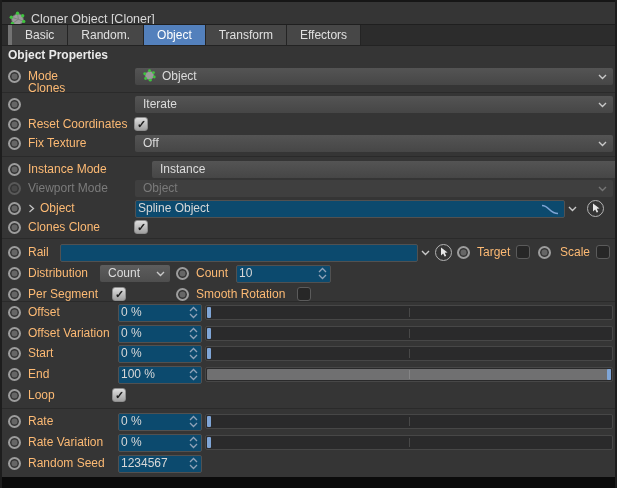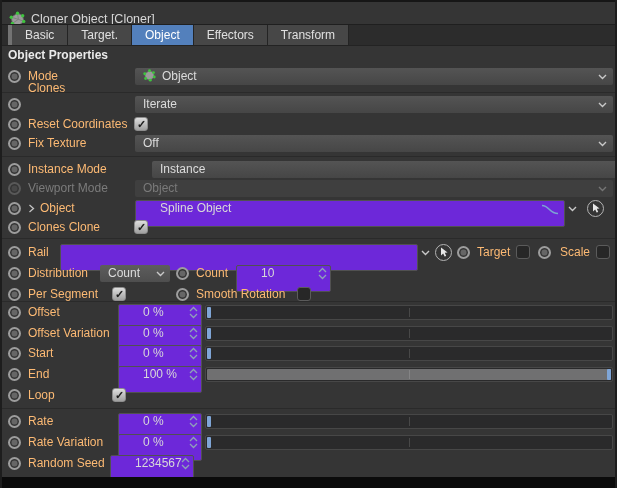--- a/index.html
+++ b/index.html
@@ -39,23 +39,23 @@
   .disc { position:absolute; color:#c4c4c4; }
 
   .dd { position:absolute; height:17px; background:linear-gradient(#545454,#464646);
         border-radius:2px; font-size:12px; color:#dcdcdc; line-height:17px;
         padding-left:8px; box-sizing:border-box; }
   .dd.dim { background:#3f3f3f; color:#7a7a7a; }
   .dd .dd-label { display:inline-block; vertical-align:top; }
   .chev { position:absolute; color:#c9c9c9; }
   .dd.dim .chev, .chev.dim { color:#767676; }
 
-  .input { position:absolute; height:27px; background:#6d28d9; border:1px solid #515151;
+  .input { position:absolute; height:18px; background:#0c4a6e; border:1px solid #515151;
            border-radius:2px; box-sizing:border-box; font-size:12px; color:#d8d8d8;
-           line-height:15px; padding-left:24px; white-space:nowrap; }
+           line-height:15px; padding-left:2px; white-space:nowrap; }
   .stepper { position:absolute; right:3px; top:1px; color:#8fa2b8; }
 
   .slider { position:absolute; height:15px; background:#2a2a2b; border:1px solid #474747;
             border-radius:2px; box-sizing:border-box; }
   .slider .fill { position:absolute; left:1px; top:1px; bottom:1px;
                   width:calc((100% - 2px) * var(--p,0)); background:#707071; border-radius:1px; }
   .slider .tick { position:absolute; left:50%; top:2px; bottom:2px; width:1px;
                   background:rgba(255,255,255,.14); }
   .slider .handle { position:absolute; top:1px; bottom:1px; width:4px;
                     left:calc(1px + (100% - 6px) * var(--p,0)); background:#7fa5d6; border-radius:1px; }
@@ -90,24 +90,24 @@
           <circle cx="3.4" cy="12.5" r="1.7"></circle>
             <circle cx="2.3" cy="6.3" r="1.7"></circle>
         </g>
       </svg>
     </span>
     <span class="title-text">Cloner Object [Cloner]</span>
   </div>
 
   <div class="tab-strip">
     <div class="tab">Basic</div>
-    <div class="tab">Target.</div>
+    <div class="tab">Random.</div>
     <div class="tab active">Object</div>
+    <div class="tab">Transform</div>
     <div class="tab">Effectors</div>
-    <div class="tab">Transform</div>
   </div>
 
   <div class="section-header">Object Properties</div>
 
   <div class="sep" style="top:92px"></div>
   <div class="sep" style="top:156px"></div>
   <div class="sep" style="top:238px"></div>
   <div class="sep" style="top:301px"></div>
   <div class="sep" style="top:408px"></div>
 
@@ -330,21 +330,21 @@
         </svg></span>
   </div>
   <div class="slider" style="left: 205px; top: 435px; width: 408px; --p: 0;">
     <span class="fill"></span>
       <span class="tick"></span>
       <span class="handle"></span>
   </div>
 
   <span class="kdot" style="left:8px;top:457px"></span>
   <span class="lbl" style="left:28px;top:455px">Random Seed</span>
-  <div class="input" style="left:110px;top:455px;width:84px">
+  <div class="input" style="left:118px;top:455px;width:84px">
     <span>1234567</span>
     <span class="stepper"><svg width="9" height="13" viewBox="0 0 9 13">
           <polyline points="1,5 4.5,1.5 8,5" fill="none" stroke="currentColor" stroke-width="1.3"></polyline>
           <polyline points="1,8 4.5,11.5 8,8" fill="none" stroke="currentColor" stroke-width="1.3"></polyline>
         </svg></span>
   </div>
 
   <div class="bottom-strip"></div>
   <div class="edge-left"></div>
   <div class="edge-right"></div>

